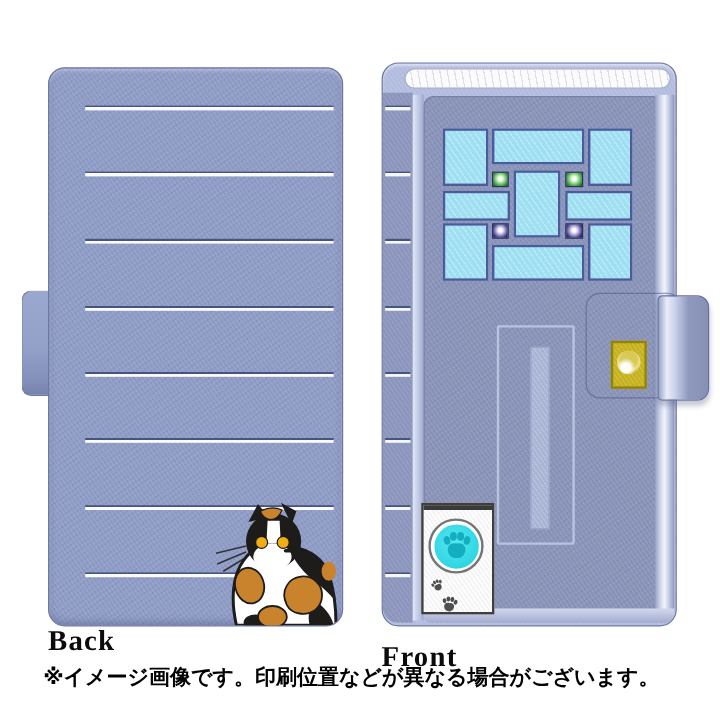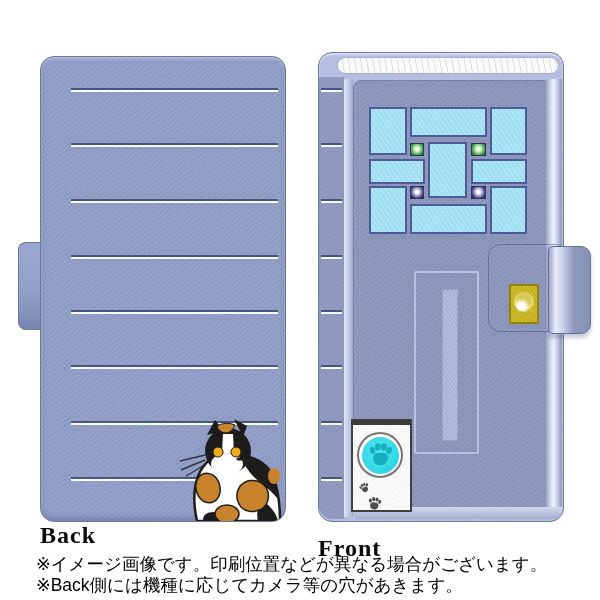--- a/index.html
+++ b/index.html
@@ -91,21 +91,21 @@
     background:radial-gradient(circle at 45% 40%,#55e8f0,#2cd4e2 75%,#25c2d2 100%);
     display:flex;align-items:center;justify-content:center;color:#14aec0;}
   .mini-paw{position:absolute;color:#4f4f4f;}
 
   
   .view-label{font-family:"Liberation Serif","DejaVu Serif",serif;font-weight:700;font-size:24px;
     color:#0b0b0b;text-align:left;letter-spacing:1px;line-height:1;}
   .label-back{left:40px;top:523px;width:220px;}
   .label-front{left:318px;top:536px;width:244px;}
   .footnotes{left:36px;top:554px;width:560px;font-size:17.5px;line-height:21px;color:#000;
-    font-weight:400;letter-spacing:0;}
+    font-weight:700;letter-spacing:0;}
 </style>
 </head>
 <body>
 
 <div class="abs back-tab"></div>
 
 <div class="abs back-cover">
   <div class="siding-stripe" style="top:31px"></div>
   <div class="siding-stripe" style="top:86px"></div>
   <div class="siding-stripe" style="top:142px"></div>
@@ -221,14 +221,13 @@
       <path d="M20 15 C 27 13, 32 18, 31 24 C 30 30, 25 34, 20 33 C 15 34, 10 30, 9 24 C 8 18, 13 13, 20 15 Z" fill="currentColor"></path>
     </svg>
   </div>
 </div>
 
 <div class="abs view-label label-back">Back</div>
 <div class="abs view-label label-front">Front</div>
 
 <div class="abs footnotes">
   <div>※イメージ画像です。印刷位置などが異なる場合がございます。</div>
-  <div>※Back側には機種に応じてカメラ等の穴があきます。</div>
 </div>
 
 </body></html>

